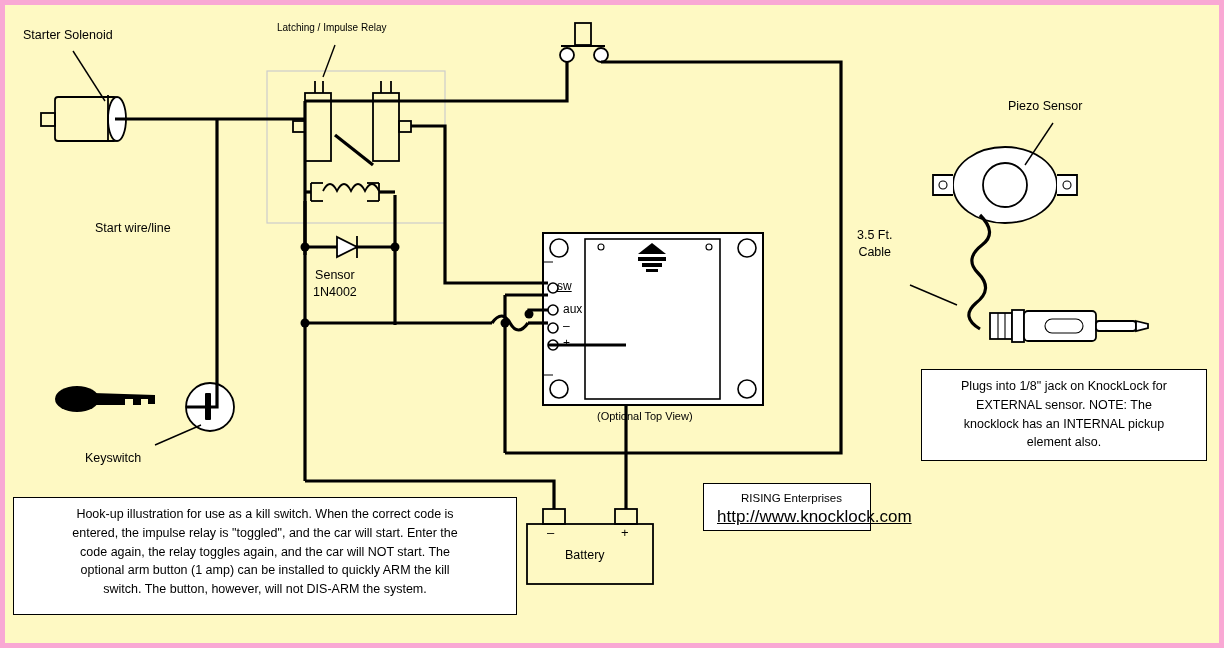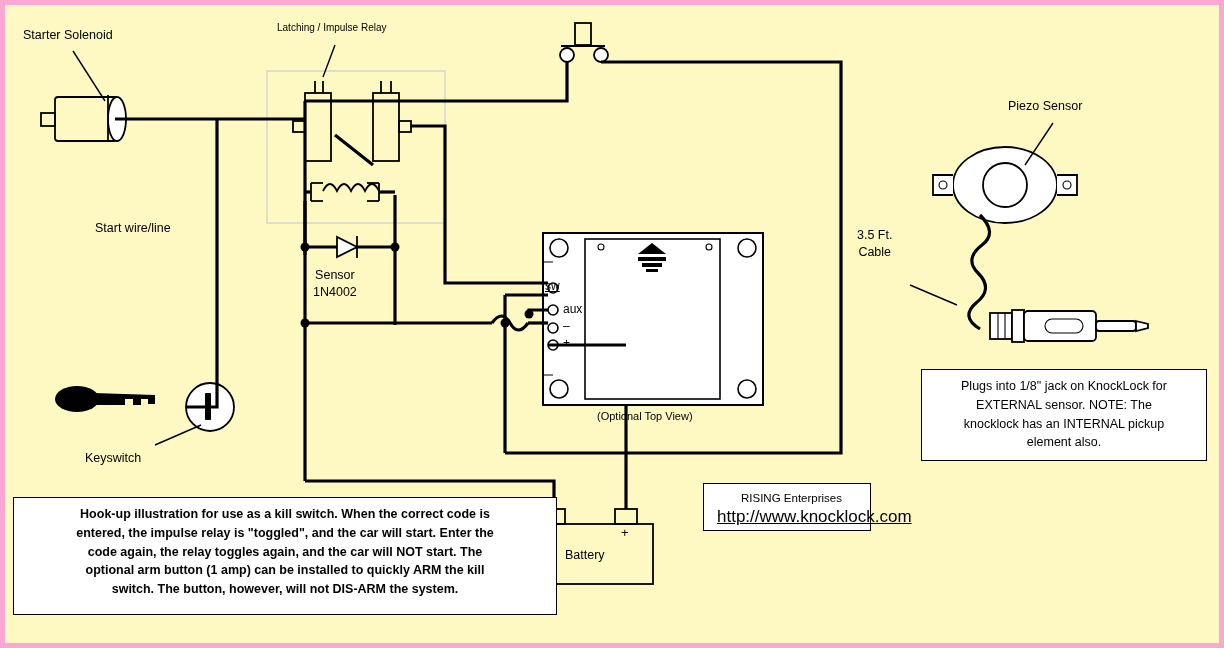--- a/index.html
+++ b/index.html
@@ -258,36 +258,36 @@
   <div class="lbl" style="left:272px; top:16px; font-size:10px;">Latching / Impulse Relay</div>
   <div class="lbl" style="left:90px; top:215px;">Start wire/line</div>
   <div class="lbl" style="left:308px; top:262px;">Sensor
 1N4002</div>
   <div class="lbl" style="left:80px; top:445px;">Keyswitch</div>
   <div class="lbl" style="left:560px; top:542px;">Battery</div>
   <div class="lbl" style="left:542px; top:519px; font-size:13px;">–</div>
   <div class="lbl" style="left:616px; top:519px; font-size:13px;">+</div>
   <div class="cap" style="left:592px; top:405px;">(Optional Top View)</div>
 
-  <div class="term underlinelbl" style="left:540px; top:274px;">sw</div>
+  <div class="term underlinelbl" style="left:552px; top:274px;">sw</div>
   <div class="term" style="left:558px; top:297px;">aux</div>
   <div class="term" style="left:558px; top:314px;">–</div>
   <div class="term" style="left:558px; top:331px;">+</div>
 
   <div class="lbl" style="left:1003px; top:93px;">Piezo Sensor</div>
   <div class="lbl" style="left:852px; top:222px;">3.5 Ft.
 Cable</div>
 
 
   <div class="txtbox" style="left:916px; top:364px; width:286px; height:92px;">Plugs into 1/8" jack on KnockLock for
 EXTERNAL sensor.  NOTE: The
 knocklock has an INTERNAL pickup
 element also.</div>
 
-  <div class="txtbox" style="left:8px; top:492px; width:544px; height:118px;font-weight:bold;">Hook-up illustration for use as a kill switch.  When the correct code is
+  <div class="txtbox" style="left:8px; top:492px; width:504px; height:118px;">Hook-up illustration for use as a kill switch.  When the correct code is
 entered, the impulse relay is "toggled", and the car will start.  Enter the
 code again, the relay toggles again, and the car will NOT start.  The
 optional arm button (1 amp) can be installed to quickly ARM the kill
 switch.  The button, however, will not DIS-ARM the system.</div>
 
   <div class="box" style="left:698px; top:478px; width:168px; height:48px;"></div>
   <div class="lbl" style="left:712px; top:486px; font-size:11.5px;padding-left:24px;">RISING Enterprises</div>
   <div class="lbl" style="left:712px; top:501px; font-size:17px;text-decoration:underline;">http://www.knocklock.com</div>
 
 </div>

